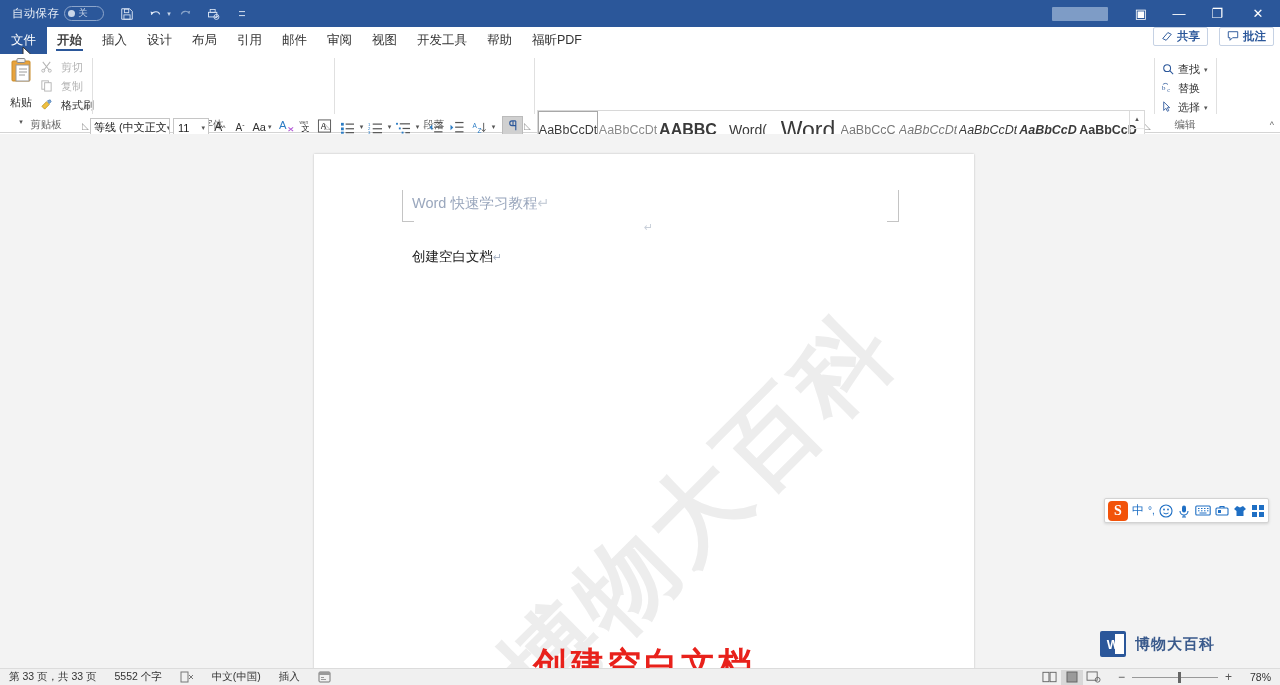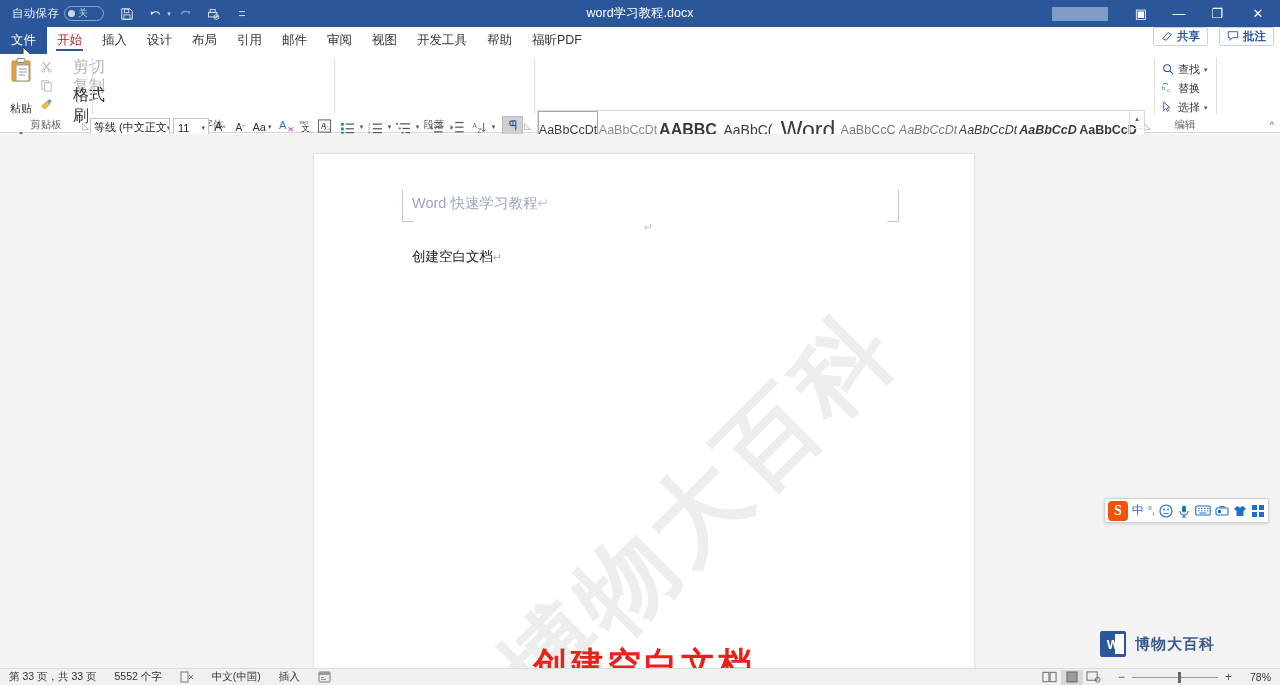--- a/index.html
+++ b/index.html
@@ -51,21 +51,21 @@
     background: #2b579a; display: flex; align-items: stretch;
   }
   .tab-file {
     padding: 0 11px; display: flex; align-items: center; color: #fff; font-size: 12.5px;
   }
   .tabs-wrap { display: flex; align-items: stretch; background: #fff; flex: 1; }
   .tab {
     position: relative; padding: 0 10px; display: flex; align-items: center;
     font-size: 12.5px; color: #333; white-space: nowrap;
   }
-  .tab.active { color: #b91c1c; font-weight: normal; }
+  .tab.active { color: #404040; font-weight: bold; }
   .tab.active::after {
     content: ""; position: absolute; left: 9px; right: 9px; bottom: 3px;
     height: 2px; background: #2b579a;
   }
   .tellme { display: flex; align-items: center; gap: 6px; padding-left: 12px; color: #444; font-size: 12px; }
   .tb-cursor {
     position: absolute; left: 22px; top: 46px; width: 12px; height: 18px;
     pointer-events: none;
   }
 
@@ -80,27 +80,27 @@
     font-size: 10.5px; color: #666;
   }
   .group-sep { position: absolute; top: 4px; bottom: 18px; width: 1px; background: #e0e0e0; }
   .dialog-launcher {
     position: absolute; bottom: 2px; right: 3px; font-size: 9px; color: #999;
   }
 
   
   .clip-paste {
     position: absolute; left: 6px; top: 3px; width: 30px;
-    display: flex; flex-direction: column; align-items: center; gap: 14px;
+    display: flex; flex-direction: column; align-items: center; gap: 8px;
   }
   .clip-paste .lbl { font-size: 11px; color: #333; }
   .clip-paste .car { font-size: 7px; color: #555; }
   .clip-items { position: absolute; left: 40px; top: 4px; width: 72px; }
   .clip-row {
-    display: flex; align-items: center; gap: 20px; height: 19px; color: #b4b4b4; font-size: 16px;
+    display: flex; align-items: center; gap: 8px; height: 19px; color: #b4b4b4; font-size: 11px;
   }
   .clip-row.enabled { color: #333; }
 
   
   .fontname {
     position: absolute; left: 90px; top: 64px; width: 80px; height: 19px;
     border: 1px solid #c6c6c6; background: #fff; display: flex; align-items: center;
     padding-left: 3px; font-size: 11px; color: #222; overflow: hidden; white-space: nowrap;
   }
   .combo-caret { margin-left: auto; padding-right: 3px; font-size: 7px; color: #555; }
@@ -277,21 +277,20 @@
           </svg>
       </span>
       <span class="qat-btn">
         <svg width="12" height="12" viewBox="0 0 12 12">
             <rect x="3" y="3" width="6" height="1.1" fill="#c6d4e8"></rect>
             <rect x="3" y="7" width="6" height="1.1" fill="#c6d4e8"></rect>
           </svg>
       </span>
     </div>
 
-    <div class="title-text">word学习教程.docx</div>
 
     <div class="tb-right">
       <span class="tb-acct"></span>
       <span class="tb-ico">▣</span>
       <span class="tb-ico">—</span>
       <span class="tb-ico">❐</span>
       <span class="tb-ico close">✕</span>
     </div>
   </div>
 
@@ -640,21 +639,21 @@
       </div>
       <div class="stylecard">
         <span class="sc-prev" style="color:#8a8a8a;">AaBbCcDt</span>
         <span class="sc-name">无间隔</span>
       </div>
       <div class="stylecard">
         <span class="sc-prev" style="font-size:16px; font-weight:bold;">AABBC</span>
         <span class="sc-name">标题 1</span>
       </div>
       <div class="stylecard">
-        <span class="sc-prev" style="font-size:14px;">AaBbC(</span>
+        <span class="sc-prev" style="font-size:14px;">Word(</span>
         <span class="sc-name">标题 2</span>
       </div>
       <div class="stylecard">
         <span class="sc-prev" style="font-size:23px;">Word</span>
         <span class="sc-name">标题</span>
       </div>
       <div class="stylecard">
         <span class="sc-prev" style="color:#777;">AaBbCcC</span>
         <span class="sc-name">副标题</span>
       </div>

